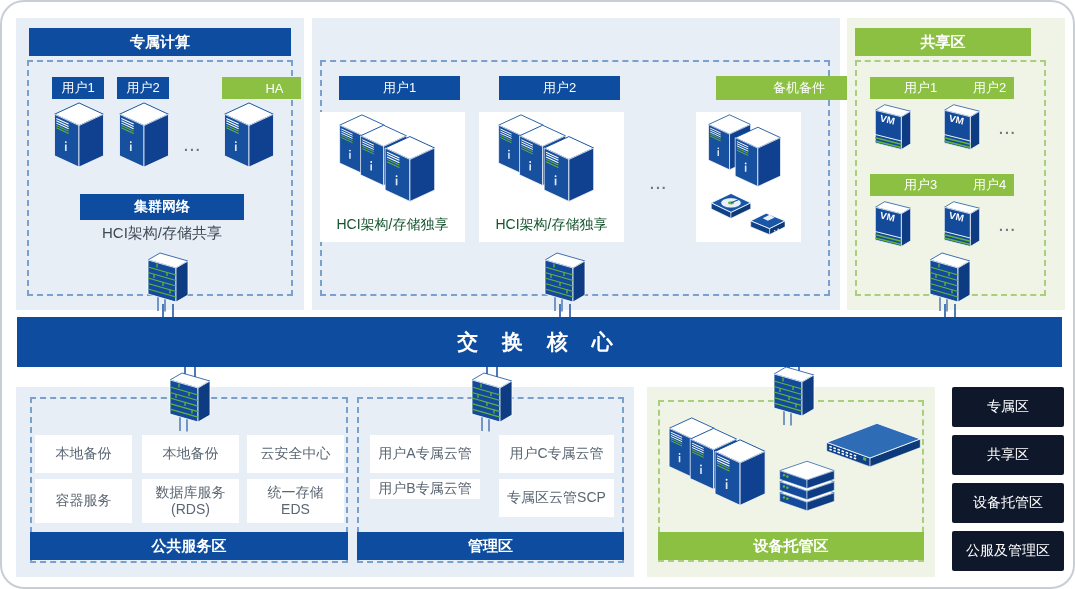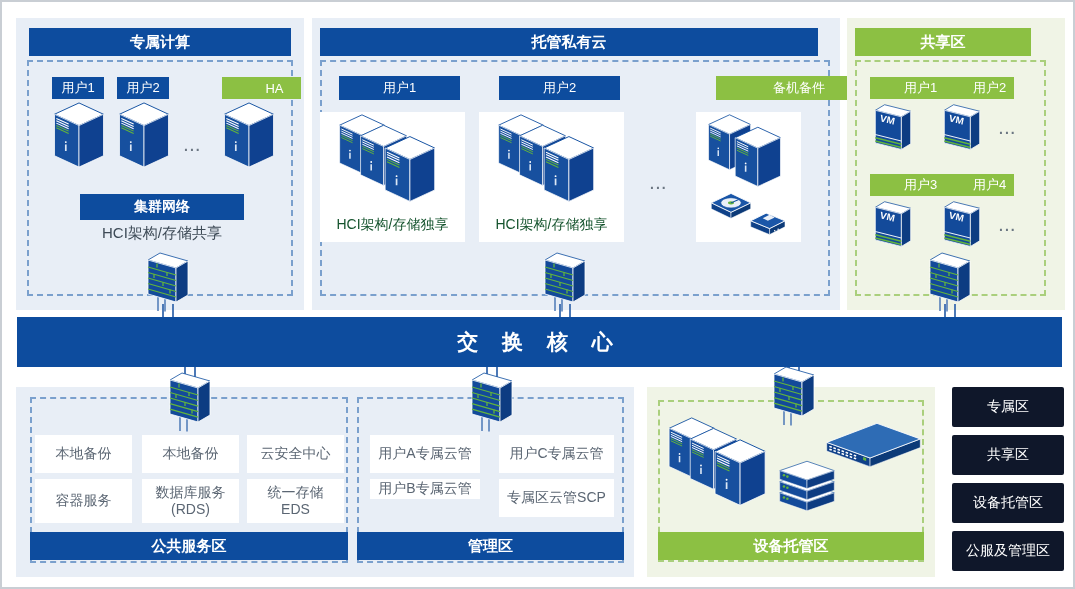--- a/index.html
+++ b/index.html
@@ -1,17 +1,17 @@
 <!DOCTYPE html>
 <html><head>
 <meta charset="utf-8">
 <style>
   html,body{margin:0;padding:0;background:#ffffff;}
   .canvas{position:relative;width:1075px;height:589px;background:#ffffff;
-    border:2px solid #c9ced4;border-radius:0;overflow:hidden;
+    border:2px solid #c9ced4;border-radius:24px;overflow:hidden;
     font-family:"Liberation Sans","DejaVu Sans",sans-serif;box-sizing:border-box;}
   .panel{position:absolute;}
   .p-blue{background:#e8eef6;}
   .p-green{background:#f0f4e6;}
   .hdr{position:absolute;display:flex;align-items:center;justify-content:center;
     color:#fff;font-weight:bold;font-size:15px;height:28px;}
   .hdr-blue{background:#0d4c9e;}
   .hdr-green{background:#8cc043;}
   .dash{position:absolute;box-sizing:border-box;}
   .dash-blue{border:2px dashed #7aa0cd;}
@@ -170,21 +170,20 @@
       </svg>
     <svg class="icon" style="left:206px;top:84px;width:54px;height:66px">
         <use href="#i-tower"></use>
       </svg>
     <div class="ell" style="left:168px;top:120px">...</div>
     <div class="bar-blue" style="left:64px;top:176px;width:164px;height:26px;font-size:14px">集群网络</div>
     <div class="cap" style="left:24px;top:206px;width:244px">HCI架构/存储共享</div>
   </div>
 
   <div class="panel p-blue" style="left:310px;top:16px;width:528px;height:292px">
-    <div class="hdr hdr-blue" style="left:8px;top:10px;width:498px">托管私有云</div>
     <div class="dash dash-blue" style="left:8px;top:42px;width:510px;height:236px"></div>
     <div class="chip chip-blue" style="left:27px;top:58px;width:121px;height:24px">用户1</div>
     <div class="chip chip-blue" style="left:187px;top:58px;width:121px;height:24px">用户2</div>
     <div class="chip chip-green" style="left:404px;top:58px;width:114px;height:24px">备机备件</div>
 
     <div class="cbox" style="left:8px;top:94px;width:145px;height:130px">
       <svg class="icon" style="position:static;width:118px;height:94px;margin-top:2px">
           <use href="#i-cluster3"></use>
         </svg>
       <div class="cap2">HCI架构/存储独享</div>

